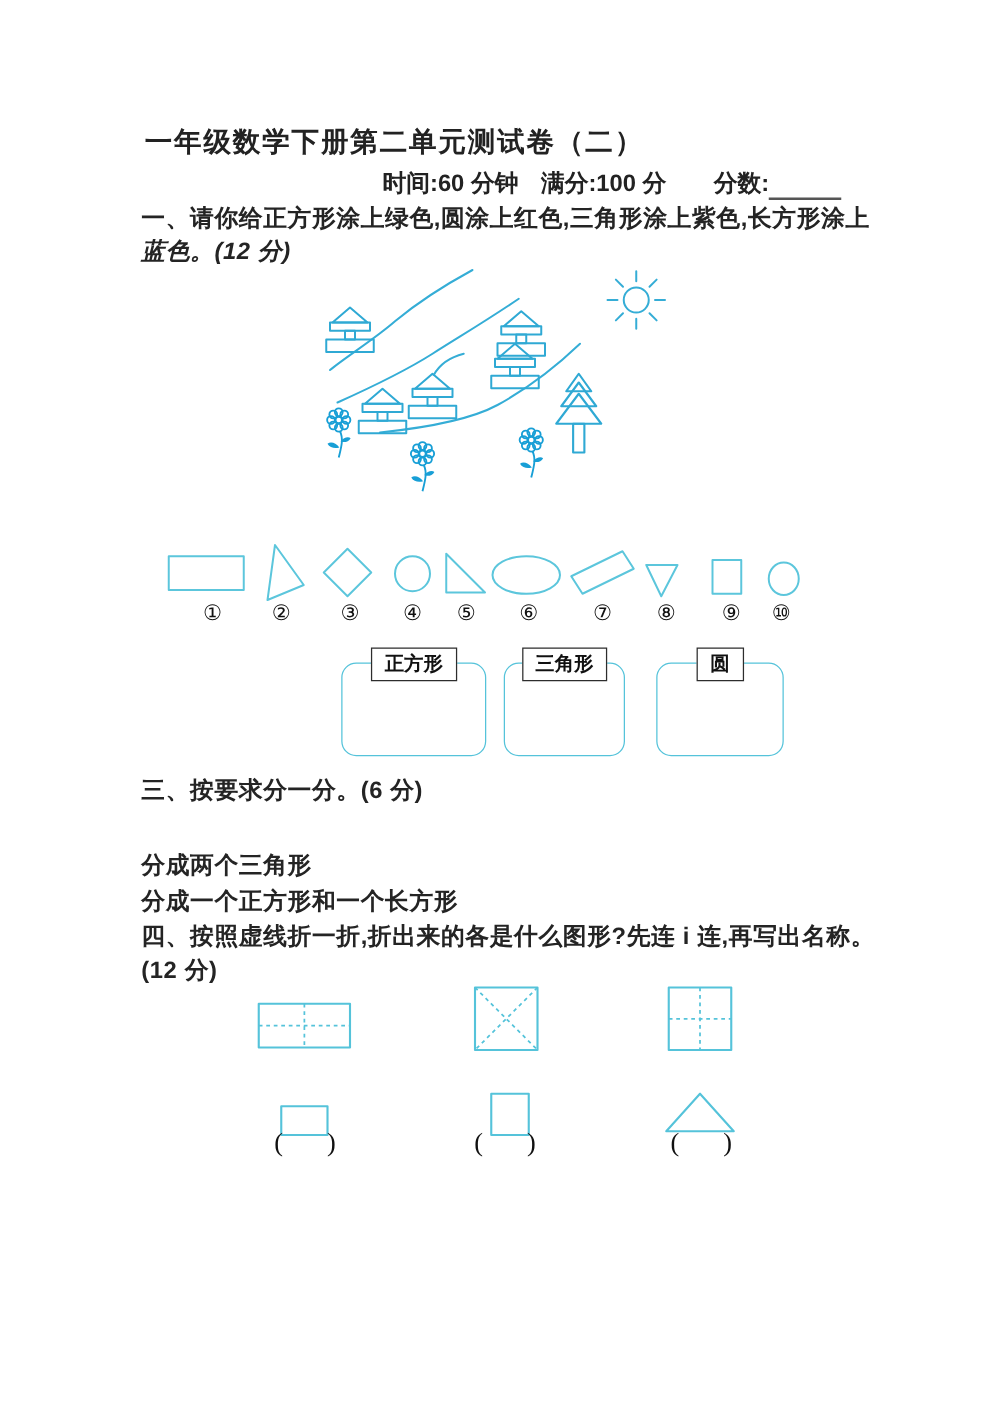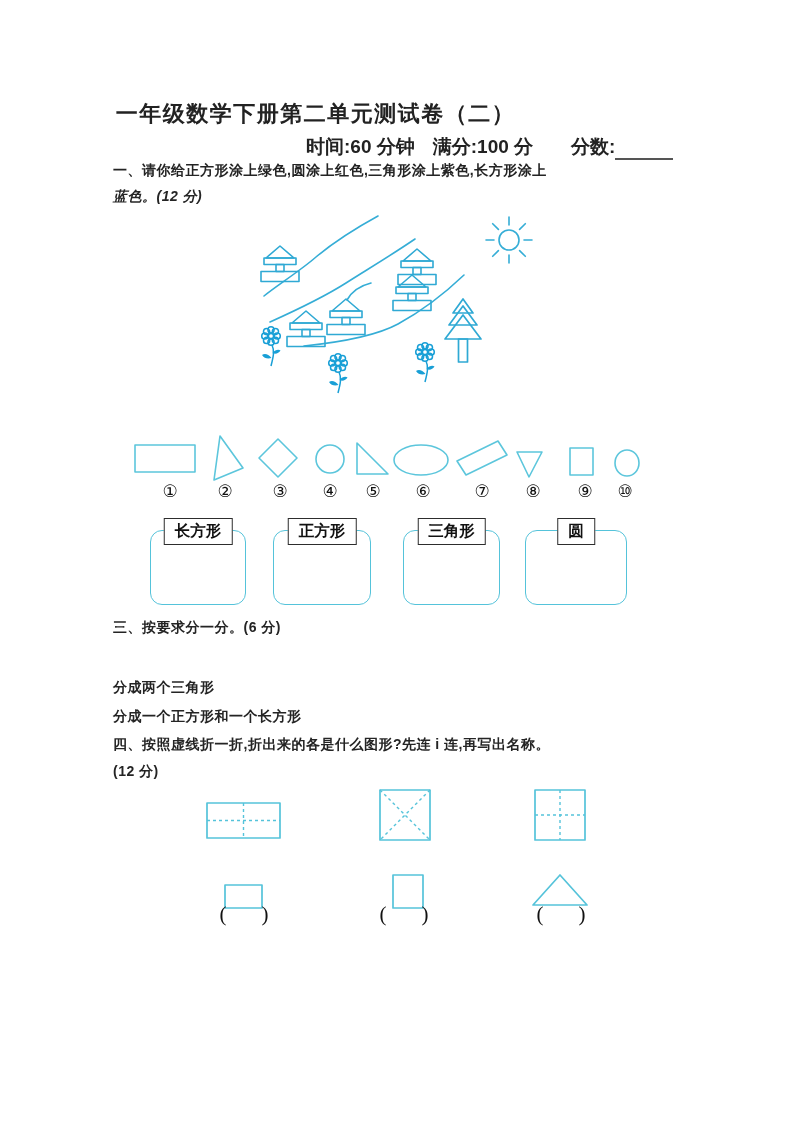--- a/index.html
+++ b/index.html
@@ -8,21 +8,21 @@
   #page { position:relative; width:793px; height:1122px; background:#ffffff; overflow:hidden; }
 
   .title { position:absolute; top:99px; left:0; width:631px; text-align:center;
            font-family:"Liberation Serif","DejaVu Serif",serif; font-weight:600;
            font-size:22px; letter-spacing:1.5px; color:#222; }
   .meta  { position:absolute; top:134px; left:306px; display:flex; align-items:flex-end;
            font-size:19px; font-weight:600; color:#222;justify-content:center; }
   .meta .gap-s { width:18px; } .meta .gap-l { width:38px; }
   .score-blank { display:inline-block; width:58px; height:21px; border-bottom:2px solid #555; }
 
-  .qtext { position:absolute; font-size:14px; font-weight:600; color:#242424;
+  .qtext { position:absolute; font-size:19px; font-weight:600; color:#242424;
            letter-spacing:0.5px; white-space:nowrap; }
 
   .shape-svg { position:absolute; }
   .num-row { position:absolute; top:481px; left:130px; width:520px; height:24px; }
   .num-row span { position:absolute; transform:translateX(-50%);
                   font-family:"DejaVu Sans",sans-serif; font-size:17px; color:#111; }
 
   .cat-box { position:absolute; top:530px; height:75px; border:1.7px solid #55c3da;
              border-radius:12px; background:#fff; }
   .cat-tab { position:absolute; top:-13px; left:50%; transform:translateX(-50%);
@@ -140,24 +140,21 @@
     <span style="left:150px">③</span>
     <span style="left:200px">④</span>
     <span style="left:243px">⑤</span>
     <span style="left:293px">⑥</span>
     <span style="left:352px">⑦</span>
     <span style="left:403px">⑧</span>
     <span style="left:455px">⑨</span>
     <span style="left:495px">⑩</span>
   </div>
 
-  <div class="cat-box" style="left:150px; width:96px;">
-    <div class="cat-tab">长方形</div>
-  </div>
-  <div class="cat-box" style="left:273px; width:98px;">
+  <div class="cat-box" style="left:273px; width:116px;">
     <div class="cat-tab">正方形</div>
   </div>
   <div class="cat-box" style="left:403px; width:97px;">
     <div class="cat-tab">三角形</div>
   </div>
   <div class="cat-box" style="left:525px; width:102px;">
     <div class="cat-tab">圆</div>
   </div>
 
   <div class="qtext" style="top:619px; left:113px;">三、按要求分一分。(6 分)</div>

